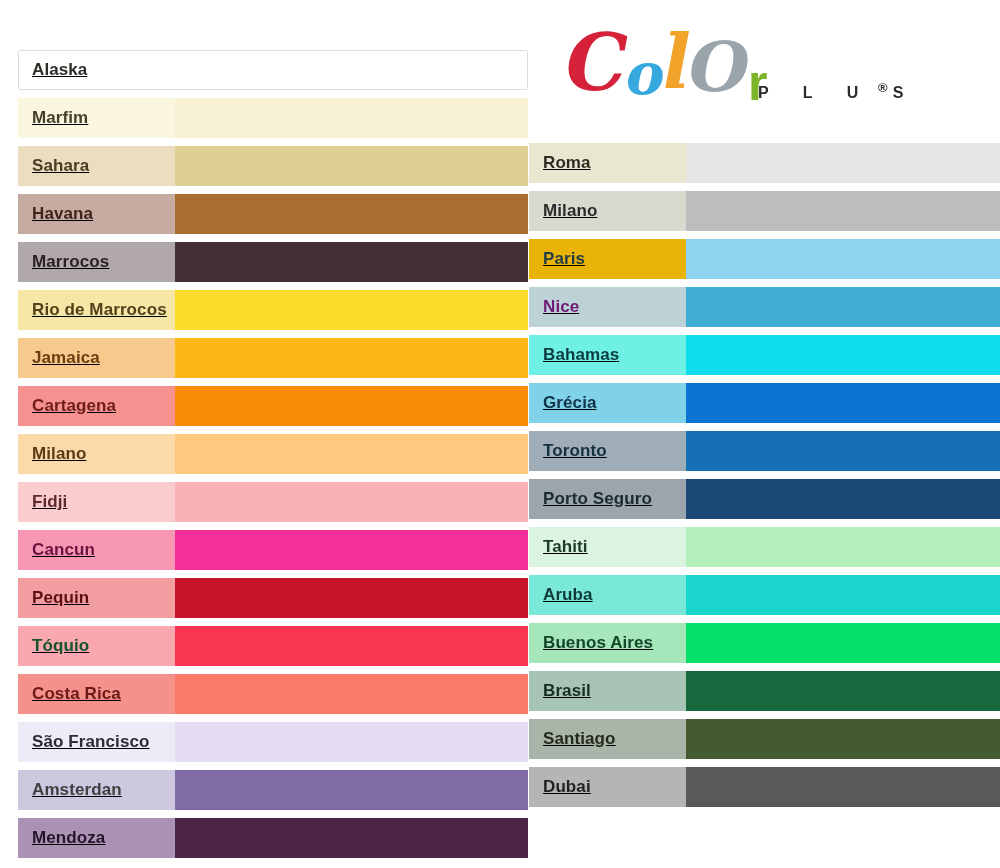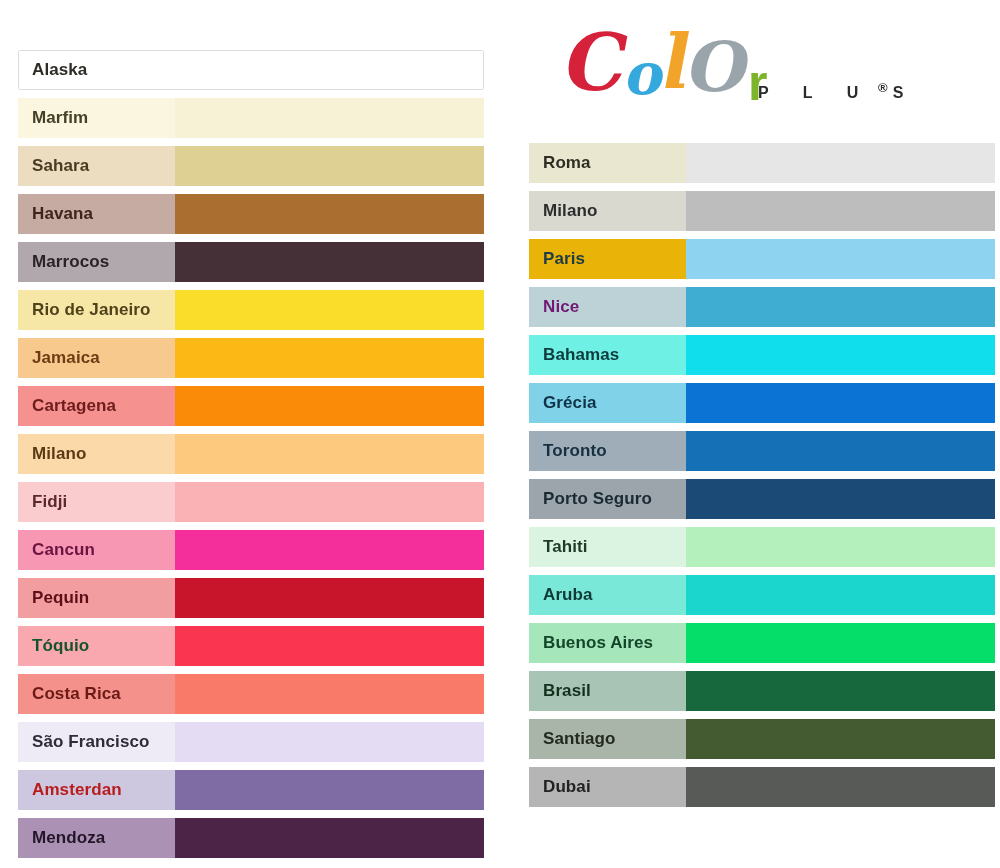--- a/index.html
+++ b/index.html
@@ -65,21 +65,22 @@
     left: 318px;
     top: 54px;
     font-size: 13px;
     font-weight: 700;
     color: #2b2b2b;
   }
 
   
   .column {
     position: absolute;
-    width: 466px;
+    width: 510px;
+    text-decoration: underline;
   }
   #col-left  { left: 18px;  top: 50px;  }
   #col-right { left: 497px; top: 143px; padding-left: 32px; }
 
   .swatch-row {
     position: relative;
     height: 40px;
     margin-bottom: 8px;
     display: flex;
     align-items: stretch;
@@ -135,21 +136,21 @@
       </div>
       <div class="swatch-row">
         <div class="swatch-label" style="background: rgb(197, 171, 162); color: rgb(64, 36, 26);">Havana</div>
         <div class="swatch-fill" style="background: rgb(169, 110, 48);"></div>
       </div>
       <div class="swatch-row">
         <div class="swatch-label" style="background: rgb(176, 168, 173); color: rgb(43, 34, 38);">Marrocos</div>
         <div class="swatch-fill" style="background: rgb(69, 48, 56);"></div>
       </div>
       <div class="swatch-row">
-        <div class="swatch-label" style="background: rgb(246, 231, 166); color: rgb(80, 66, 26);">Rio de Janeiro</div>
+        <div class="swatch-label" style="background: rgb(246, 231, 166); color: rgb(80, 66, 26);">Rio de Marrocos</div>
         <div class="swatch-fill" style="background: rgb(250, 221, 42);"></div>
       </div>
       <div class="swatch-row">
         <div class="swatch-label" style="background: rgb(247, 201, 140); color: rgb(110, 60, 19);">Jamaica</div>
         <div class="swatch-fill" style="background: rgb(252, 185, 22);"></div>
       </div>
       <div class="swatch-row">
         <div class="swatch-label" style="background: rgb(245, 145, 143); color: rgb(109, 29, 28);">Cartagena</div>
         <div class="swatch-fill" style="background: rgb(250, 139, 8);"></div>
       </div>
@@ -175,21 +176,21 @@
       </div>
       <div class="swatch-row">
         <div class="swatch-label" style="background: rgb(244, 145, 138); color: rgb(107, 26, 22);">Costa Rica</div>
         <div class="swatch-fill" style="background: rgb(250, 122, 106);"></div>
       </div>
       <div class="swatch-row">
         <div class="swatch-label" style="background: rgb(238, 234, 246); color: rgb(47, 43, 54);">São Francisco</div>
         <div class="swatch-fill" style="background: rgb(227, 220, 242);"></div>
       </div>
       <div class="swatch-row">
-        <div class="swatch-label" style="background: rgb(205, 199, 223); color: #b91c1c;">Amsterdan</div>
+        <div class="swatch-label" style="background: rgb(205, 199, 223); color: #404040;">Amsterdan</div>
         <div class="swatch-fill" style="background: rgb(127, 108, 165);"></div>
       </div>
       <div class="swatch-row">
         <div class="swatch-label" style="background: rgb(171, 146, 181); color: rgb(36, 21, 40);">Mendoza</div>
         <div class="swatch-fill" style="background: rgb(75, 36, 72);"></div>
       </div>
     </div>
 
   <div class="column" id="col-right">
       <div class="swatch-row">

